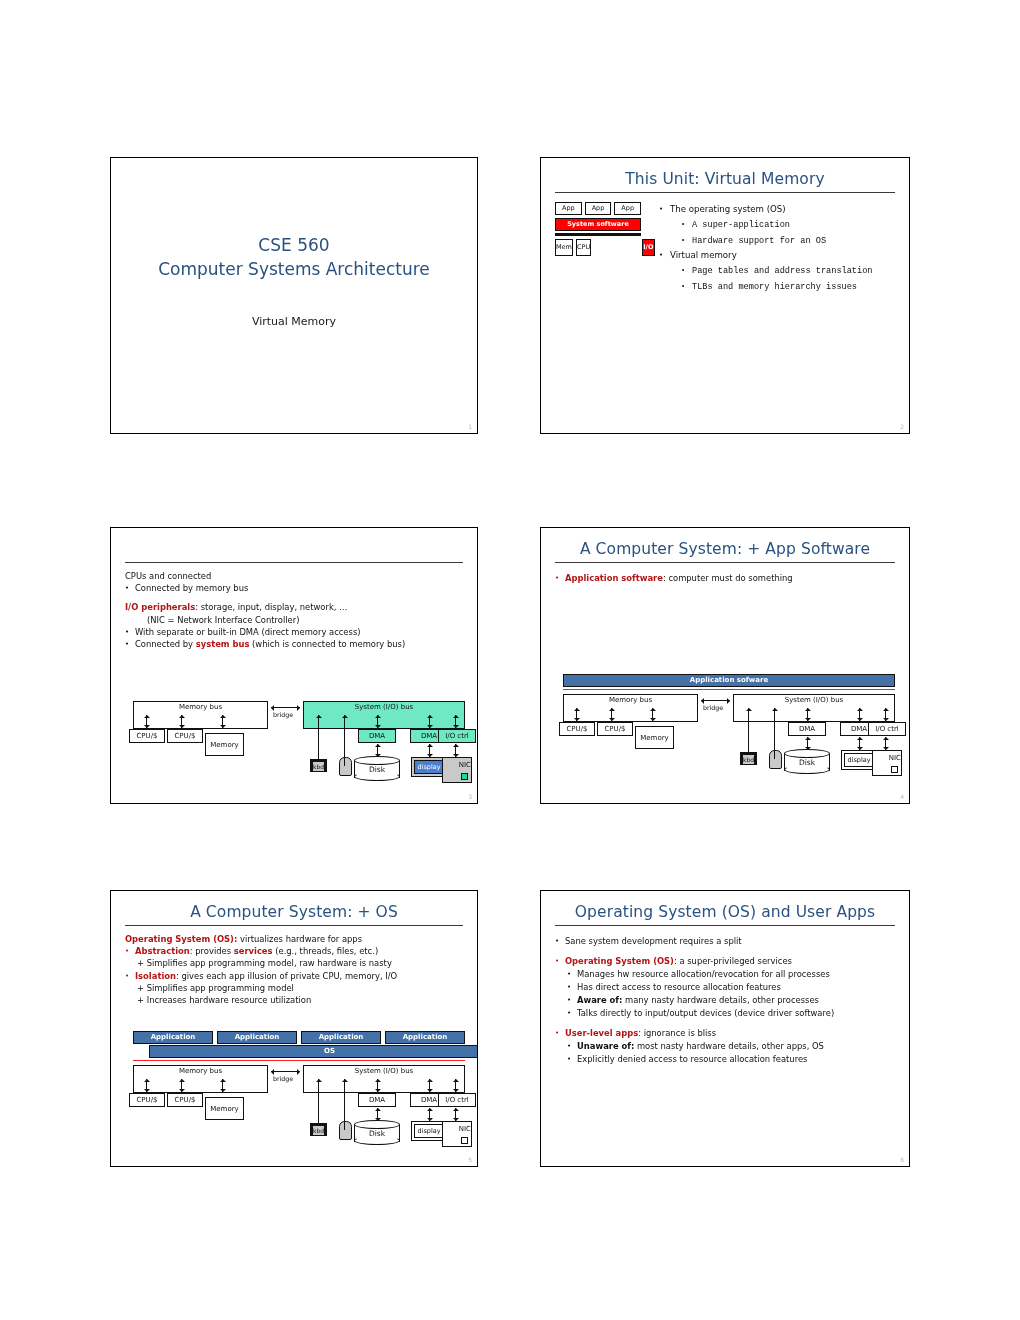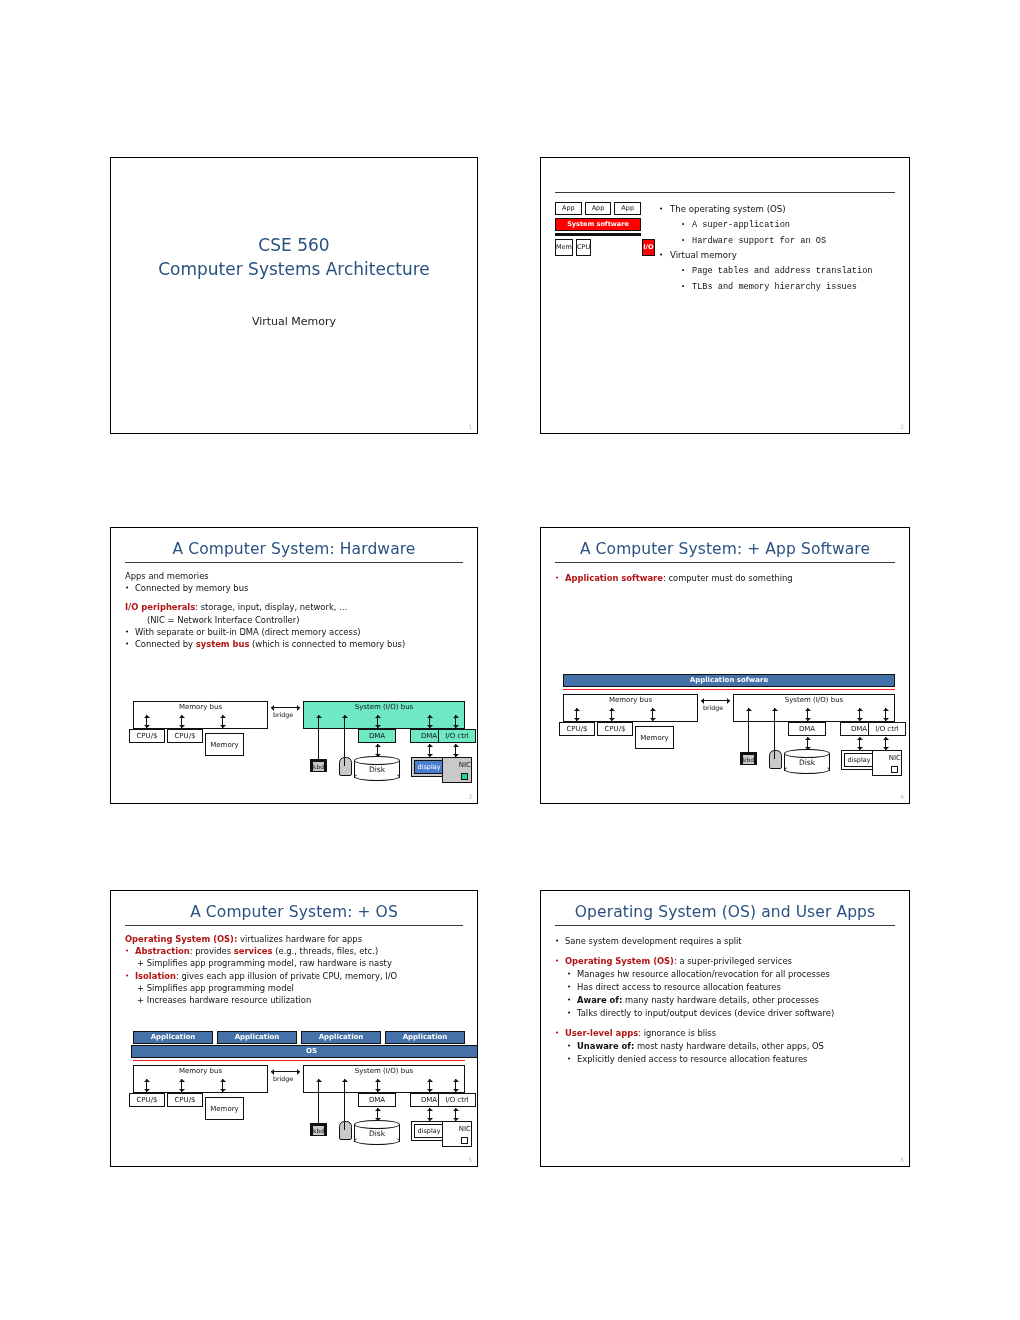--- a/index.html
+++ b/index.html
@@ -140,20 +140,21 @@
   <div class="slide s1">
     <div class="cover-title">
       <div>CSE 560</div>
       <div>Computer Systems Architecture</div>
     </div>
     <div class="cover-sub">Virtual Memory</div>
     <div class="pagenum">1</div>
   </div>
 
   <div class="slide s2">
+    <div class="title">This Unit: Virtual Memory</div>
     <div class="titlerule"></div>
 
     <div class="s2stack">
       <div class="s2row">
         <div class="s2box">App</div>
         <div class="s2box">App</div>
         <div class="s2box">App</div>
       </div>
       <div class="s2sys">System software</div>
       <div class="s2div"></div>
@@ -170,25 +171,24 @@
       <div class="l2">Hardware support for an OS</div>
       <div class="l1">Virtual memory</div>
       <div class="l2">Page tables and address translation</div>
       <div class="l2">TLBs and memory hierarchy issues</div>
     </div>
 
     <div class="pagenum">2</div>
   </div>
 
   <div class="slide s3">
-    <div class="title">A Computer System: Hardware</div>
     <div class="titlerule"></div>
 
     <div class="body" style="top:42px;">
-      <div class="ln">Apps and memories</div>
+      <div class="ln">CPUs and connected</div>
       <div class="ln bulk"><span>Connected by memory bus</span></div>
       <div class="sp"></div>
       <div class="ln"><span class="red">I/O peripherals</span><span>: storage, input, display, network, …</span></div>
       <div class="ln ind2">(NIC = Network Interface Controller)</div>
       <div class="ln bulk"><span>With separate or built-in DMA (direct memory access)</span></div>
       <div class="ln bulk"><span>Connected by </span><span class="red">system bus</span><span> (which is connected to memory bus)</span></div>
     </div>
 
     <div class="hw" style="top:166px;height:100px;">
       <div class="bus buswhite" style="left:8px;top:7px;width:135px;">Memory bus</div>
@@ -312,21 +312,21 @@
       <div class="ln bul"><span class="red">Isolation</span><span>: gives each app illusion of private CPU, memory, I/O</span></div>
       <div class="ln ind">+ Simplifies app programming model</div>
       <div class="ln ind">+ Increases hardware resource utilization</div>
     </div>
 
     <div class="hw" style="top:140px;height:130px;">
       <div class="appbar" style="left:8px;top:0px;width:80px;">Application</div>
       <div class="appbar" style="left:92px;top:0px;width:80px;">Application</div>
       <div class="appbar" style="left:176px;top:0px;width:80px;">Application</div>
       <div class="appbar" style="left:260px;top:0px;width:80px;">Application</div>
-      <div class="appbar" style="left:6px;top:14px;width:361px;">OS</div>
+      <div class="appbar" style="left:24px;top:14px;width:361px;">OS</div>
       <div class="redline" style="left:8px;top:29px;width:332px;"></div>
 
       <div class="bus buswhite" style="left:8px;top:34px;width:135px;">Memory bus</div>
       <div class="harrow" style="left:146px;top:40px;width:29px;"></div>
       <div class="bridge" style="left:148px;top:44px;">bridge</div>
       <div class="bus buswhite" style="left:178px;top:34px;width:162px;">System (I/O) bus</div>
 
       <div class="arrow" style="left:21px;top:48px;height:13px;"></div>
       <div class="arrow" style="left:56px;top:48px;height:13px;"></div>
       <div class="arrow" style="left:97px;top:48px;height:13px;"></div>

